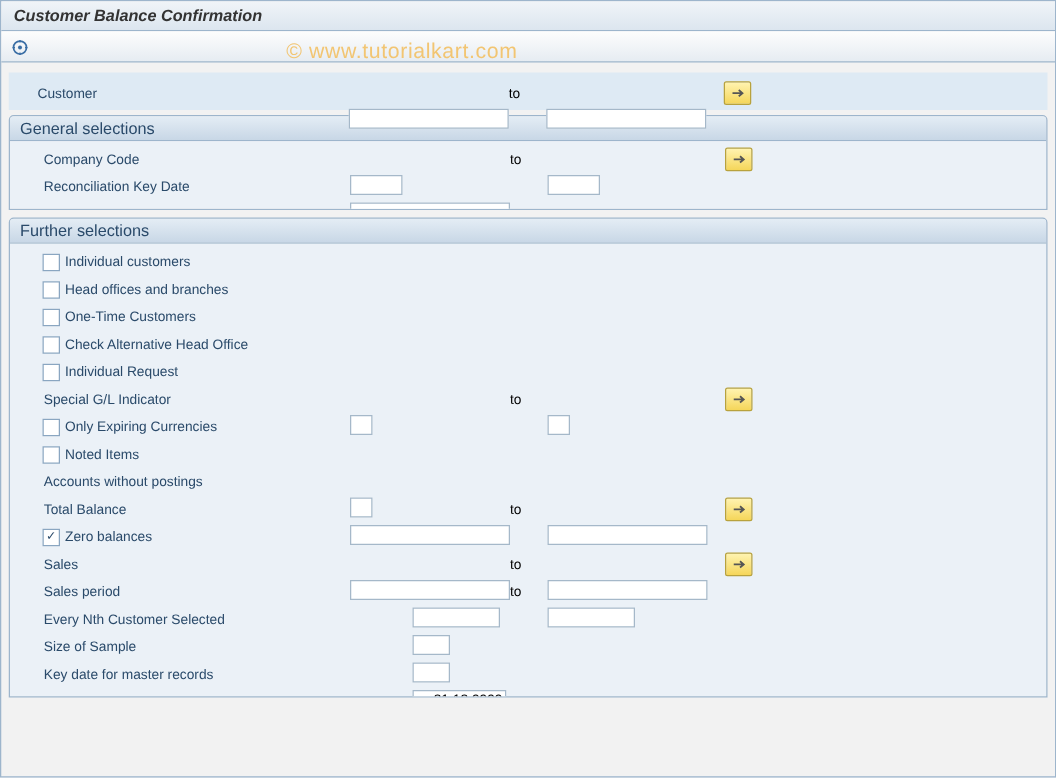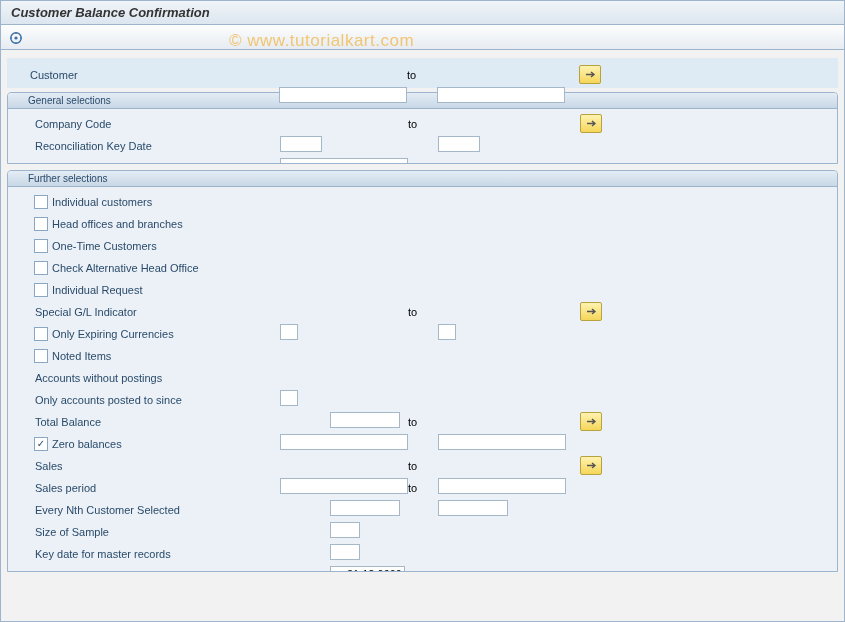--- a/index.html
+++ b/index.html
@@ -86,23 +86,23 @@
     }
     .group {
       border: 1px solid #9db5cc;
       border-radius: 4px 4px 0 0;
       margin: 4px 0 6px 0;
       overflow: hidden;
     }
     .group-title {
       background: linear-gradient(to bottom, #e4edf5 0%, #c8d7e6 100%);
       border-bottom: 1px solid #9db5cc;
-      padding: 2px 20px;
+      padding: 2px 8px;
       color: #2a4a6a;
-      font-size: 10px;
+      font-size: 13px;
     }
     .group-body {
       background: #ebf1f7;
       padding: 4px 0 6px 0;
     }
     .top-area { background: #deeaf4; padding: 6px 0 2px 0; }
     
     .c-from { margin-left: 0; }
     .c-to-lbl { position: absolute; left: 400px; }
     .c-to-fld { position: absolute; left: 430px; }
@@ -225,24 +225,20 @@
       <div class="posrow">
         <span class="chk"></span>
         <span class="chk-label">Noted Items</span>
       </div>
 
       <div class="posrow">
         <div class="label-col nested">Accounts without postings</div>
         <input type="text" class="fld fld-xs c-from" value="" style="">
       </div>
 
-      <div class="posrow">
-        <div class="label-col nested">Only accounts posted to since</div>
-        <input type="text" class="fld fld-med c-from" style="left: 322px;" value="">
-      </div>
 
       <div class="posrow">
         <div class="label-col nested">Total Balance</div>
         <input type="text" class="fld fld-lg c-from" value="" style="">
         <span class="c-to-lbl">to</span>
         <input type="text" class="fld fld-lg c-to-fld" value="" style="">
         <span class="multi-btn c-multi">
           <svg viewBox="0 0 11 11">
               <path d="M1 5.5 H8 M6 3 L9 5.5 L6 8" fill="none" stroke="#555" stroke-width="1.4"></path>
             </svg>

